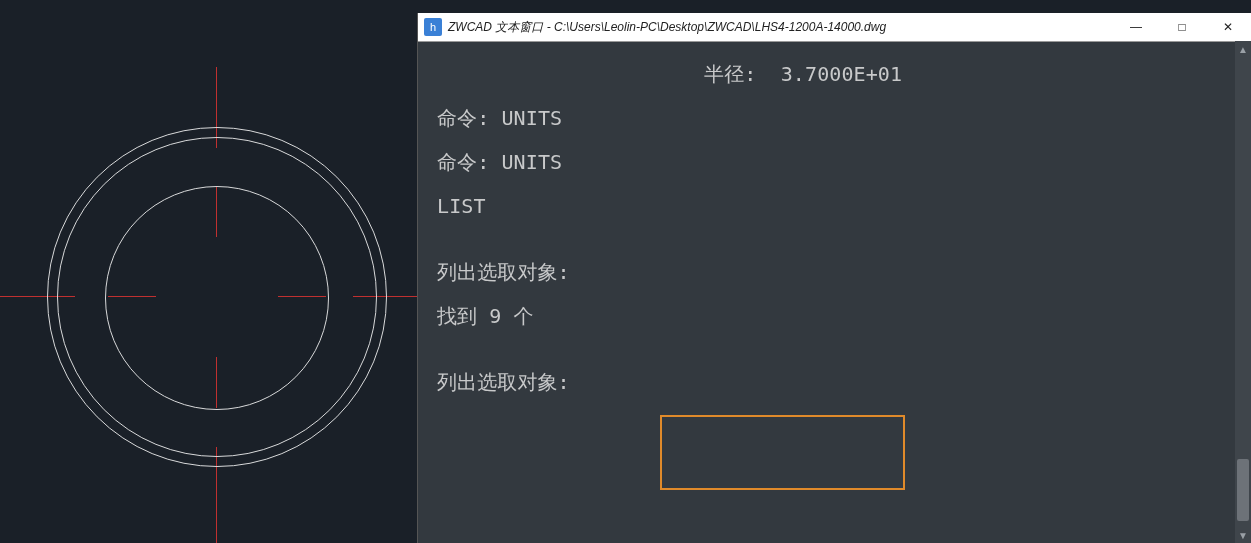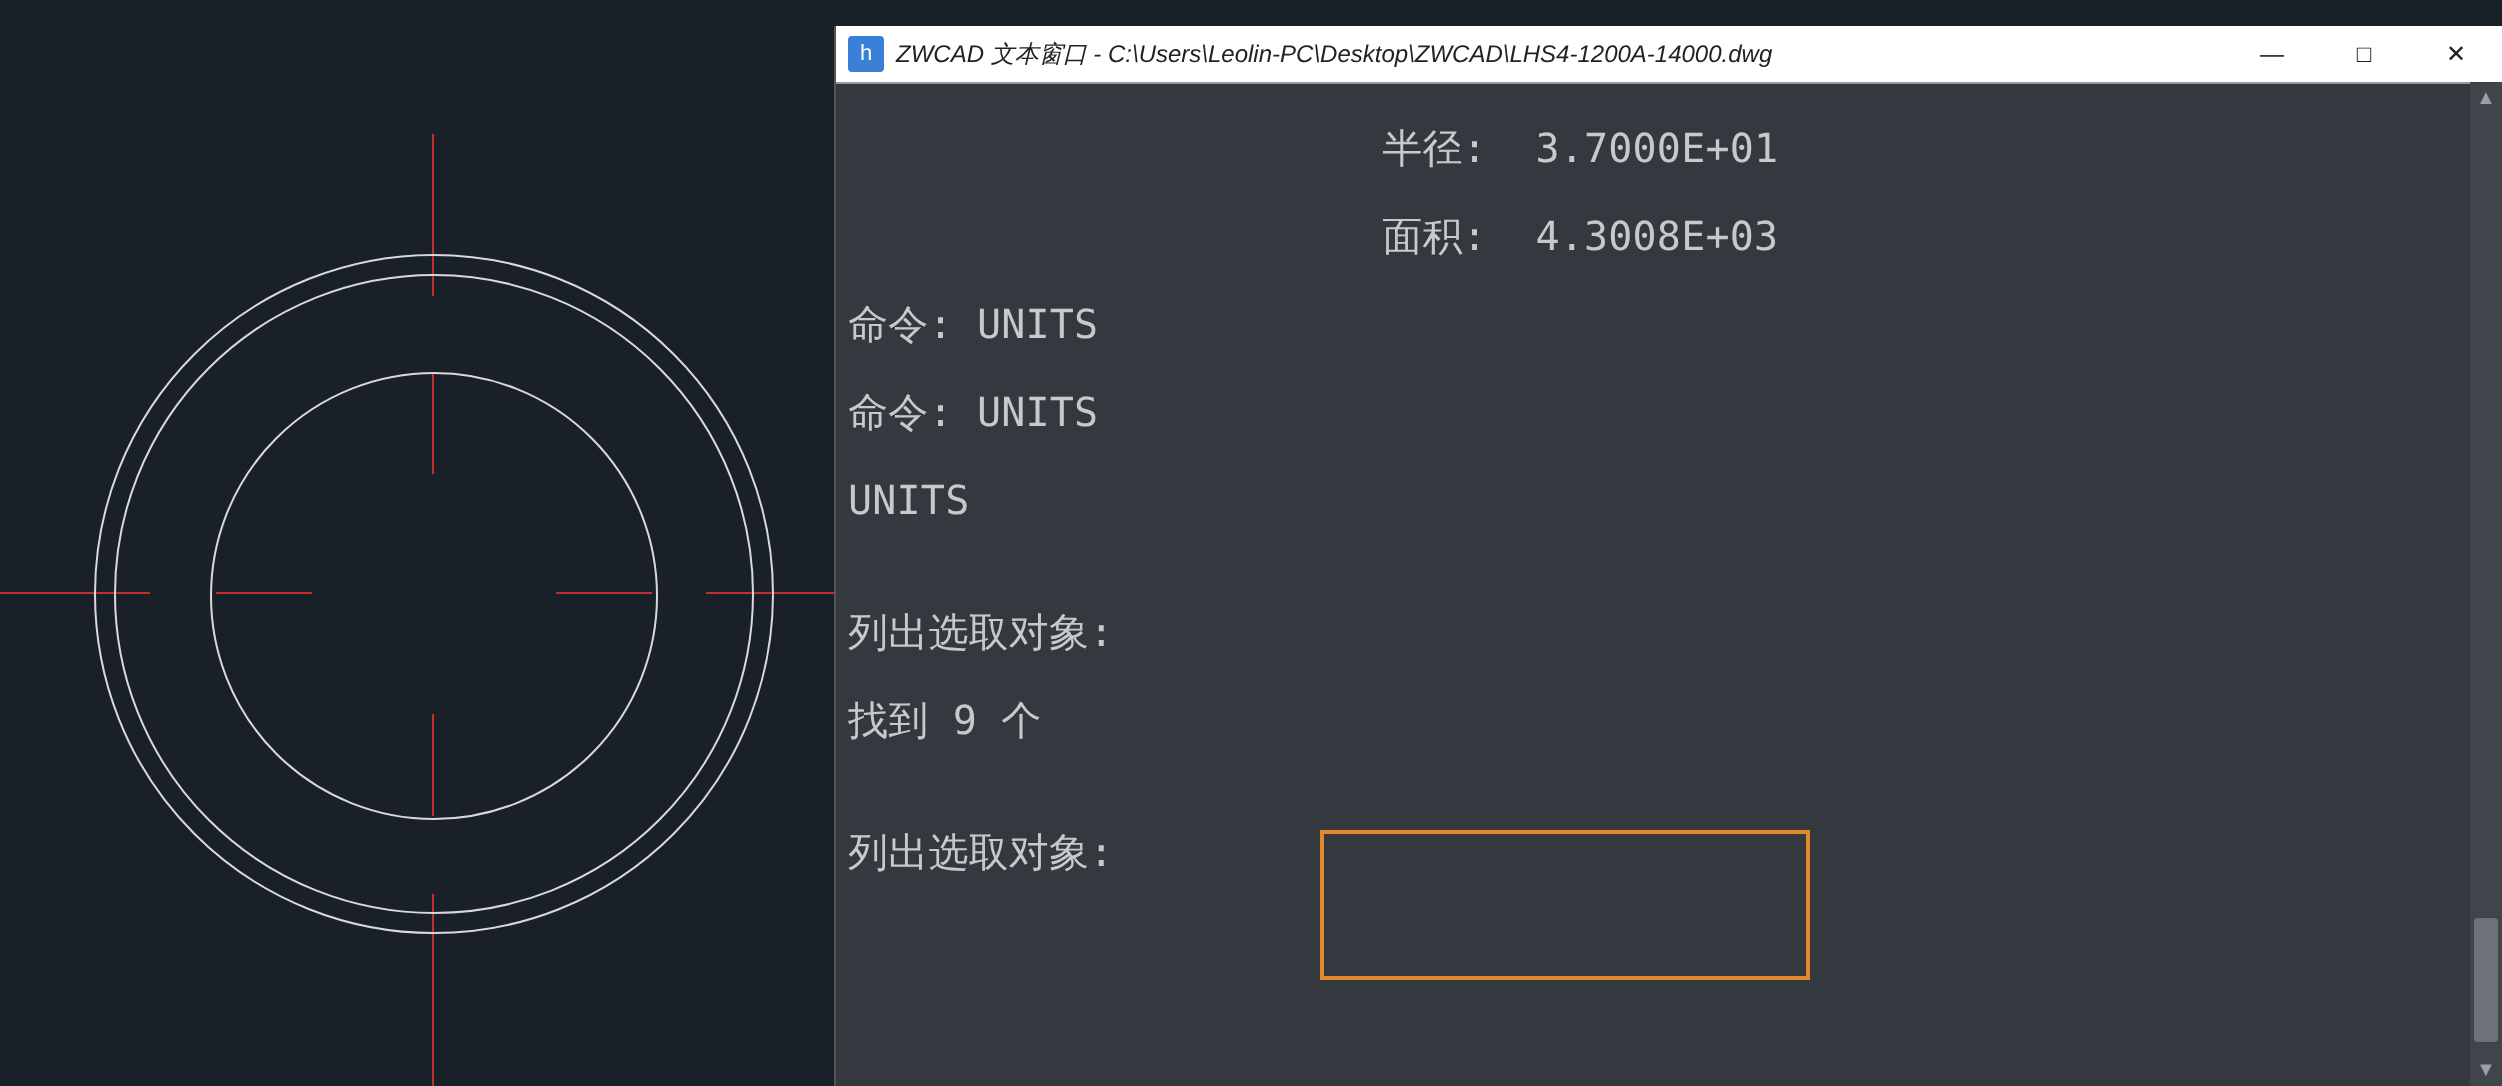--- a/index.html
+++ b/index.html
@@ -92,21 +92,21 @@
     bottom: 0;
     overflow: hidden;
     font-size: 20px;
     line-height: 22px;
     color: #c8c9ca;
     white-space: pre;
     letter-spacing: 0.1px;
   }
   .console-body .line {
     display: block;
-    padding-left: 6px;
+    padding-left: 19px;
   }
   .hl-box {
     position: absolute;
     border: 2px solid #e08a2a;
     pointer-events: none;
   }
   .scroll-track {
     position: absolute;
     top: 28px;
     right: 0;
@@ -157,24 +157,23 @@
     <div class="app-icon">h</div>
     <div class="title-text">ZWCAD 文本窗口 - C:\Users\Leolin-PC\Desktop\ZWCAD\LHS4-1200A-14000.dwg</div>
     <div class="spacer"></div>
     <div class="win-btn">—</div>
     <div class="win-btn">□</div>
     <div class="win-btn win-close">✕</div>
   </div>
 
   <div class="console-body">
 <span class="line">                      半径:  3.7000E+01</span>
-<span class="line">                      面积:  4.3008E+03</span>
 <span class="line">命令: UNITS</span>
 <span class="line">命令: UNITS</span>
-<span class="line">UNITS</span>
+<span class="line">LIST</span>
 <span class="line"></span>
 <span class="line">列出选取对象:</span>
 <span class="line">找到 9 个</span>
 <span class="line"></span>
 <span class="line">列出选取对象:</span>
 
 
 
 
 

